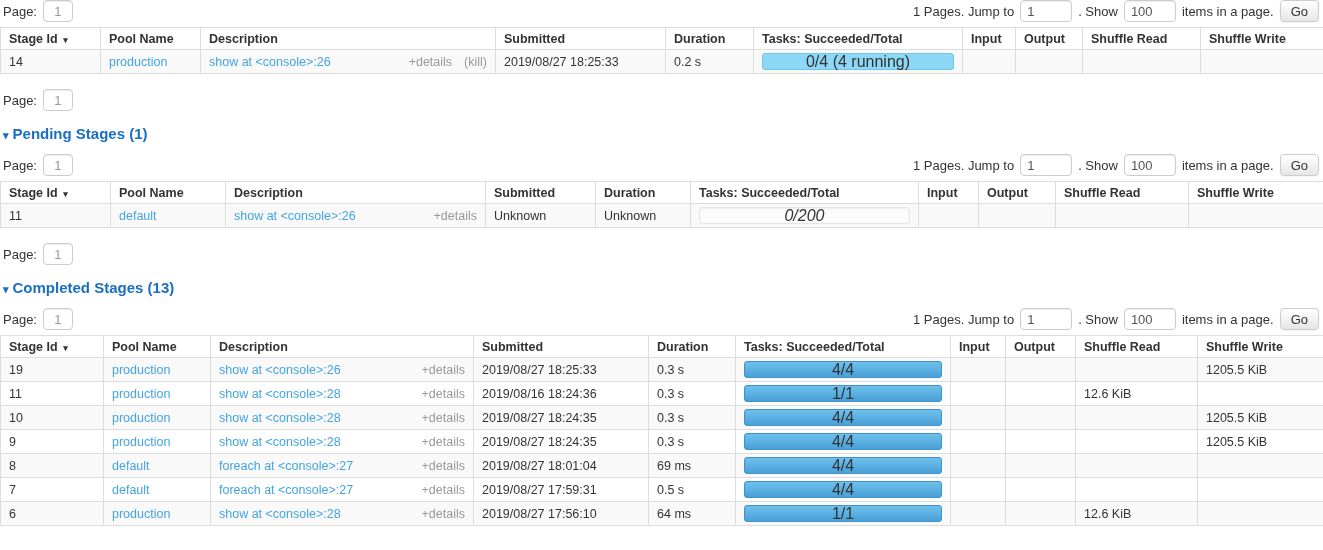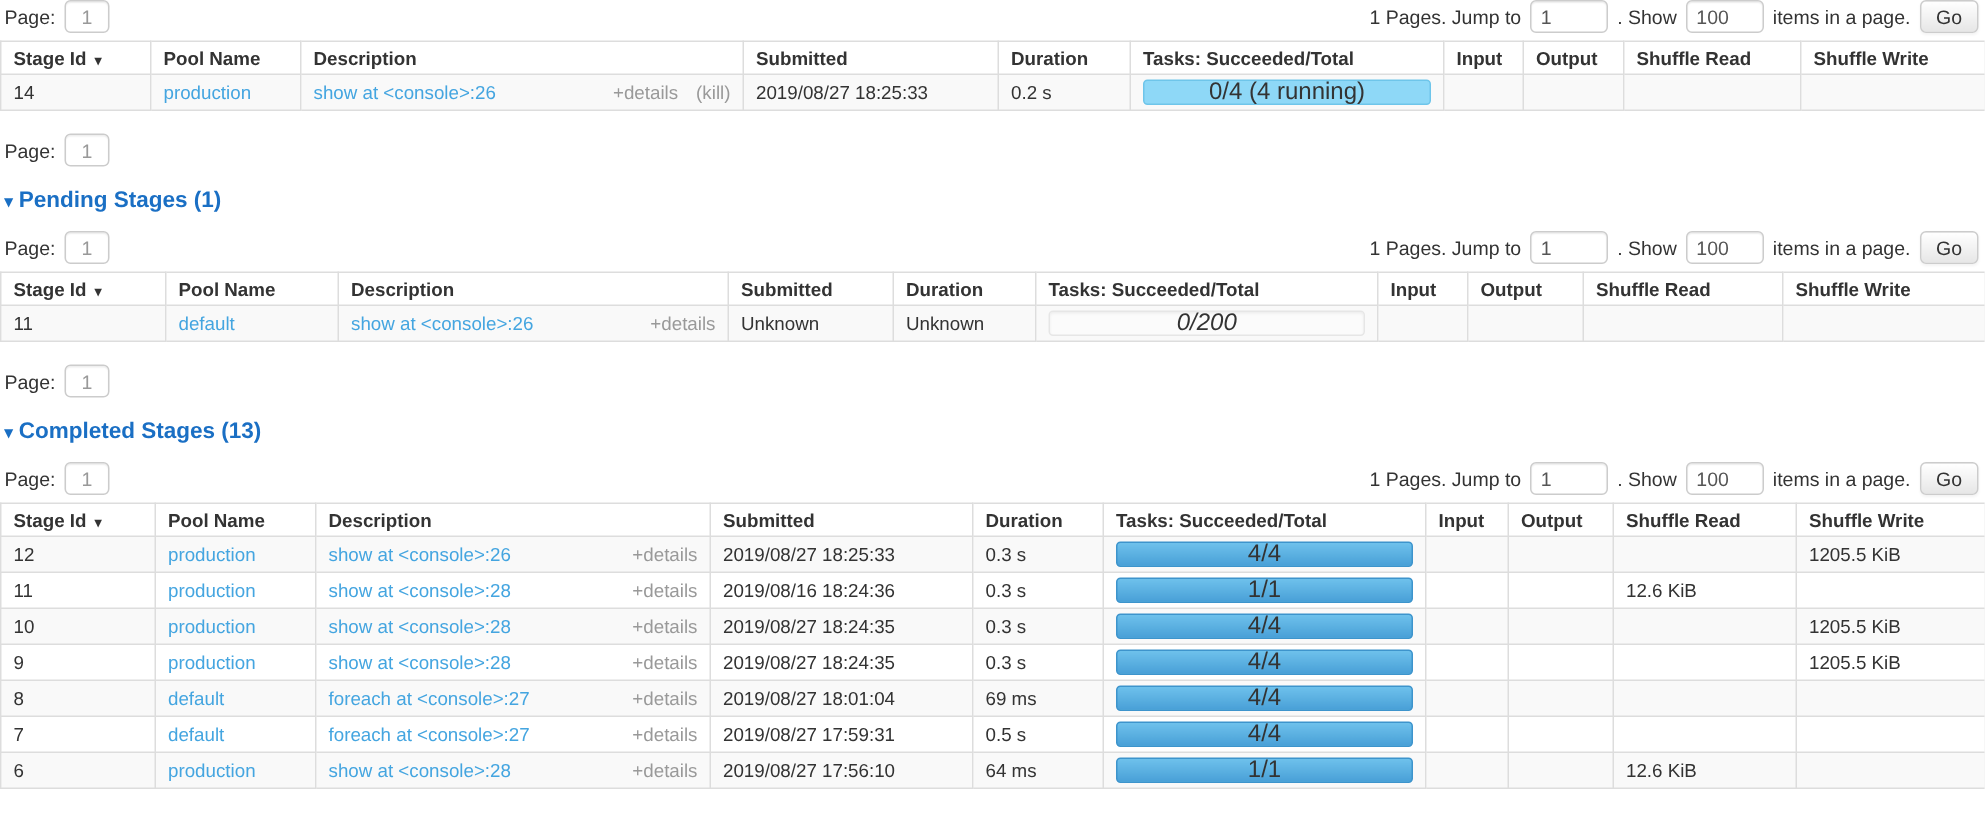--- a/index.html
+++ b/index.html
@@ -234,21 +234,21 @@
           <th>Duration</th>
           <th>Tasks: Succeeded/Total</th>
           <th>Input</th>
           <th>Output</th>
           <th>Shuffle Read</th>
           <th>Shuffle Write</th>
         </tr>
       </thead>
     <tbody>
         <tr>
-          <td>12</td>
+          <td>19</td>
           <td><a>production</a></td>
           <td><span class="muted">+details</span><a>show at &lt;console&gt;:26</a></td>
           <td>2019/08/27 18:25:33</td>
           <td>0.3 s</td>
           <td class="tasks-cell">
             <div class="bar bar-done">4/4</div>
           </td>
           <td></td>
           <td></td>
           <td></td>

